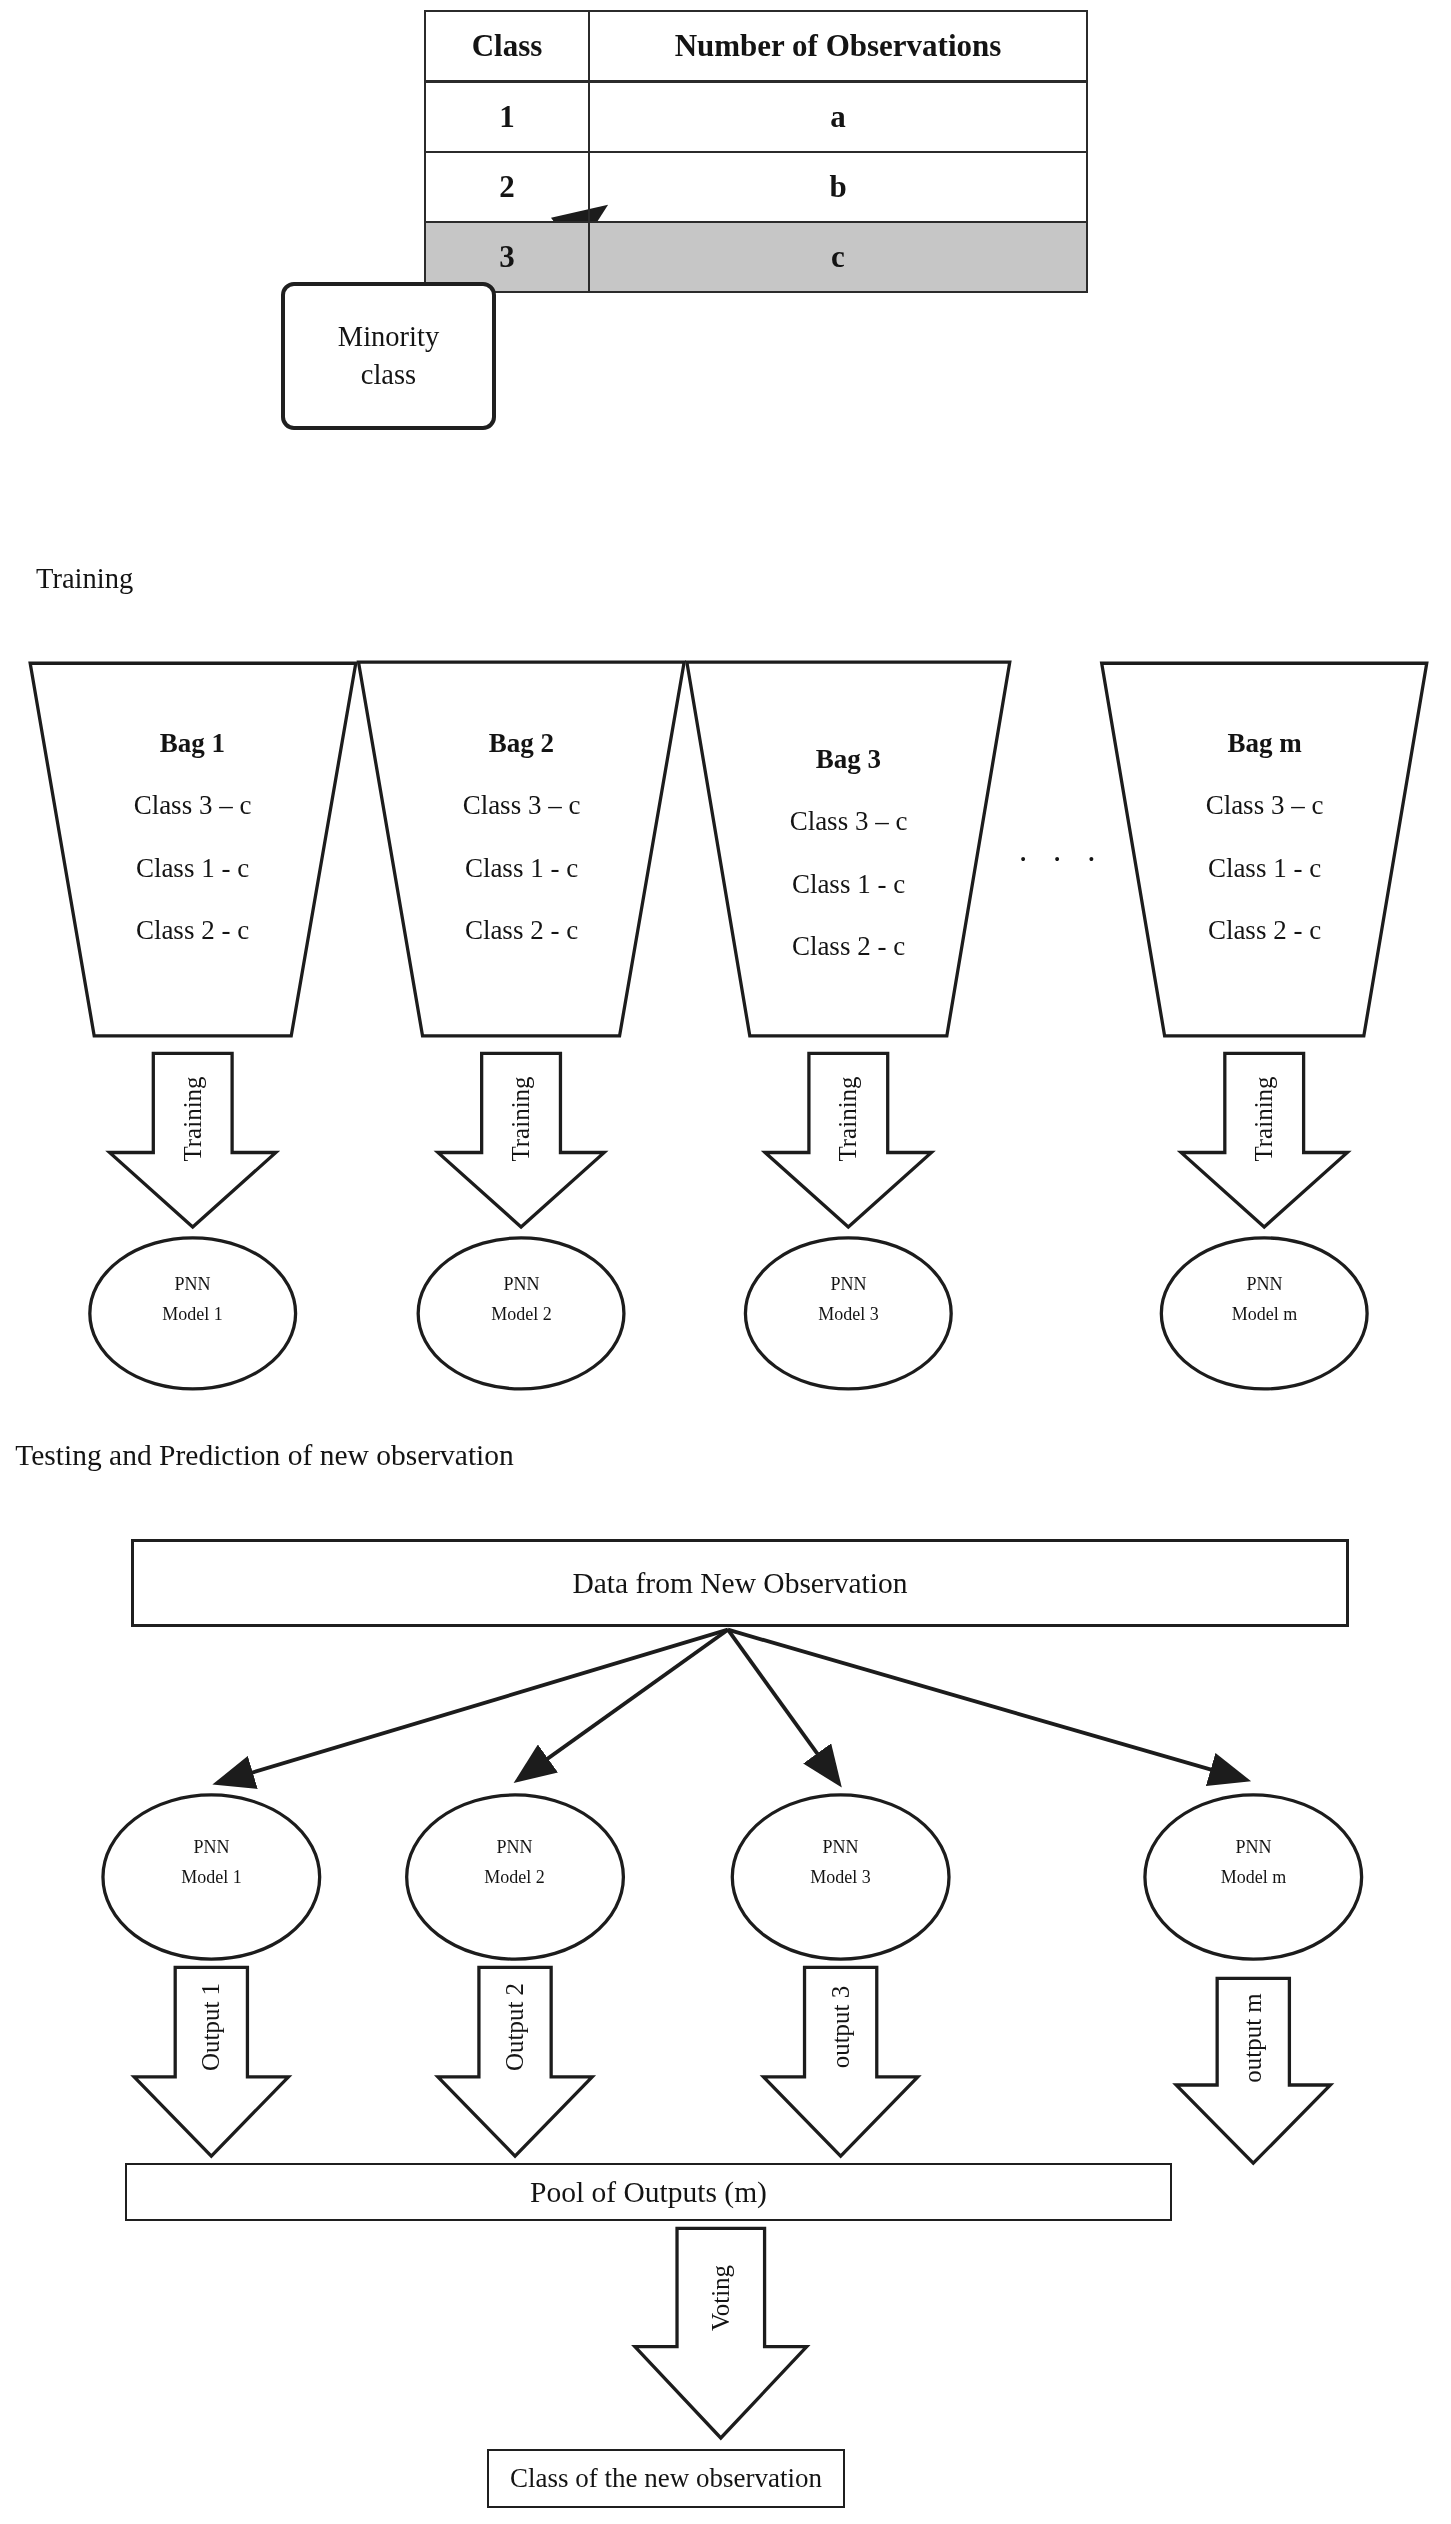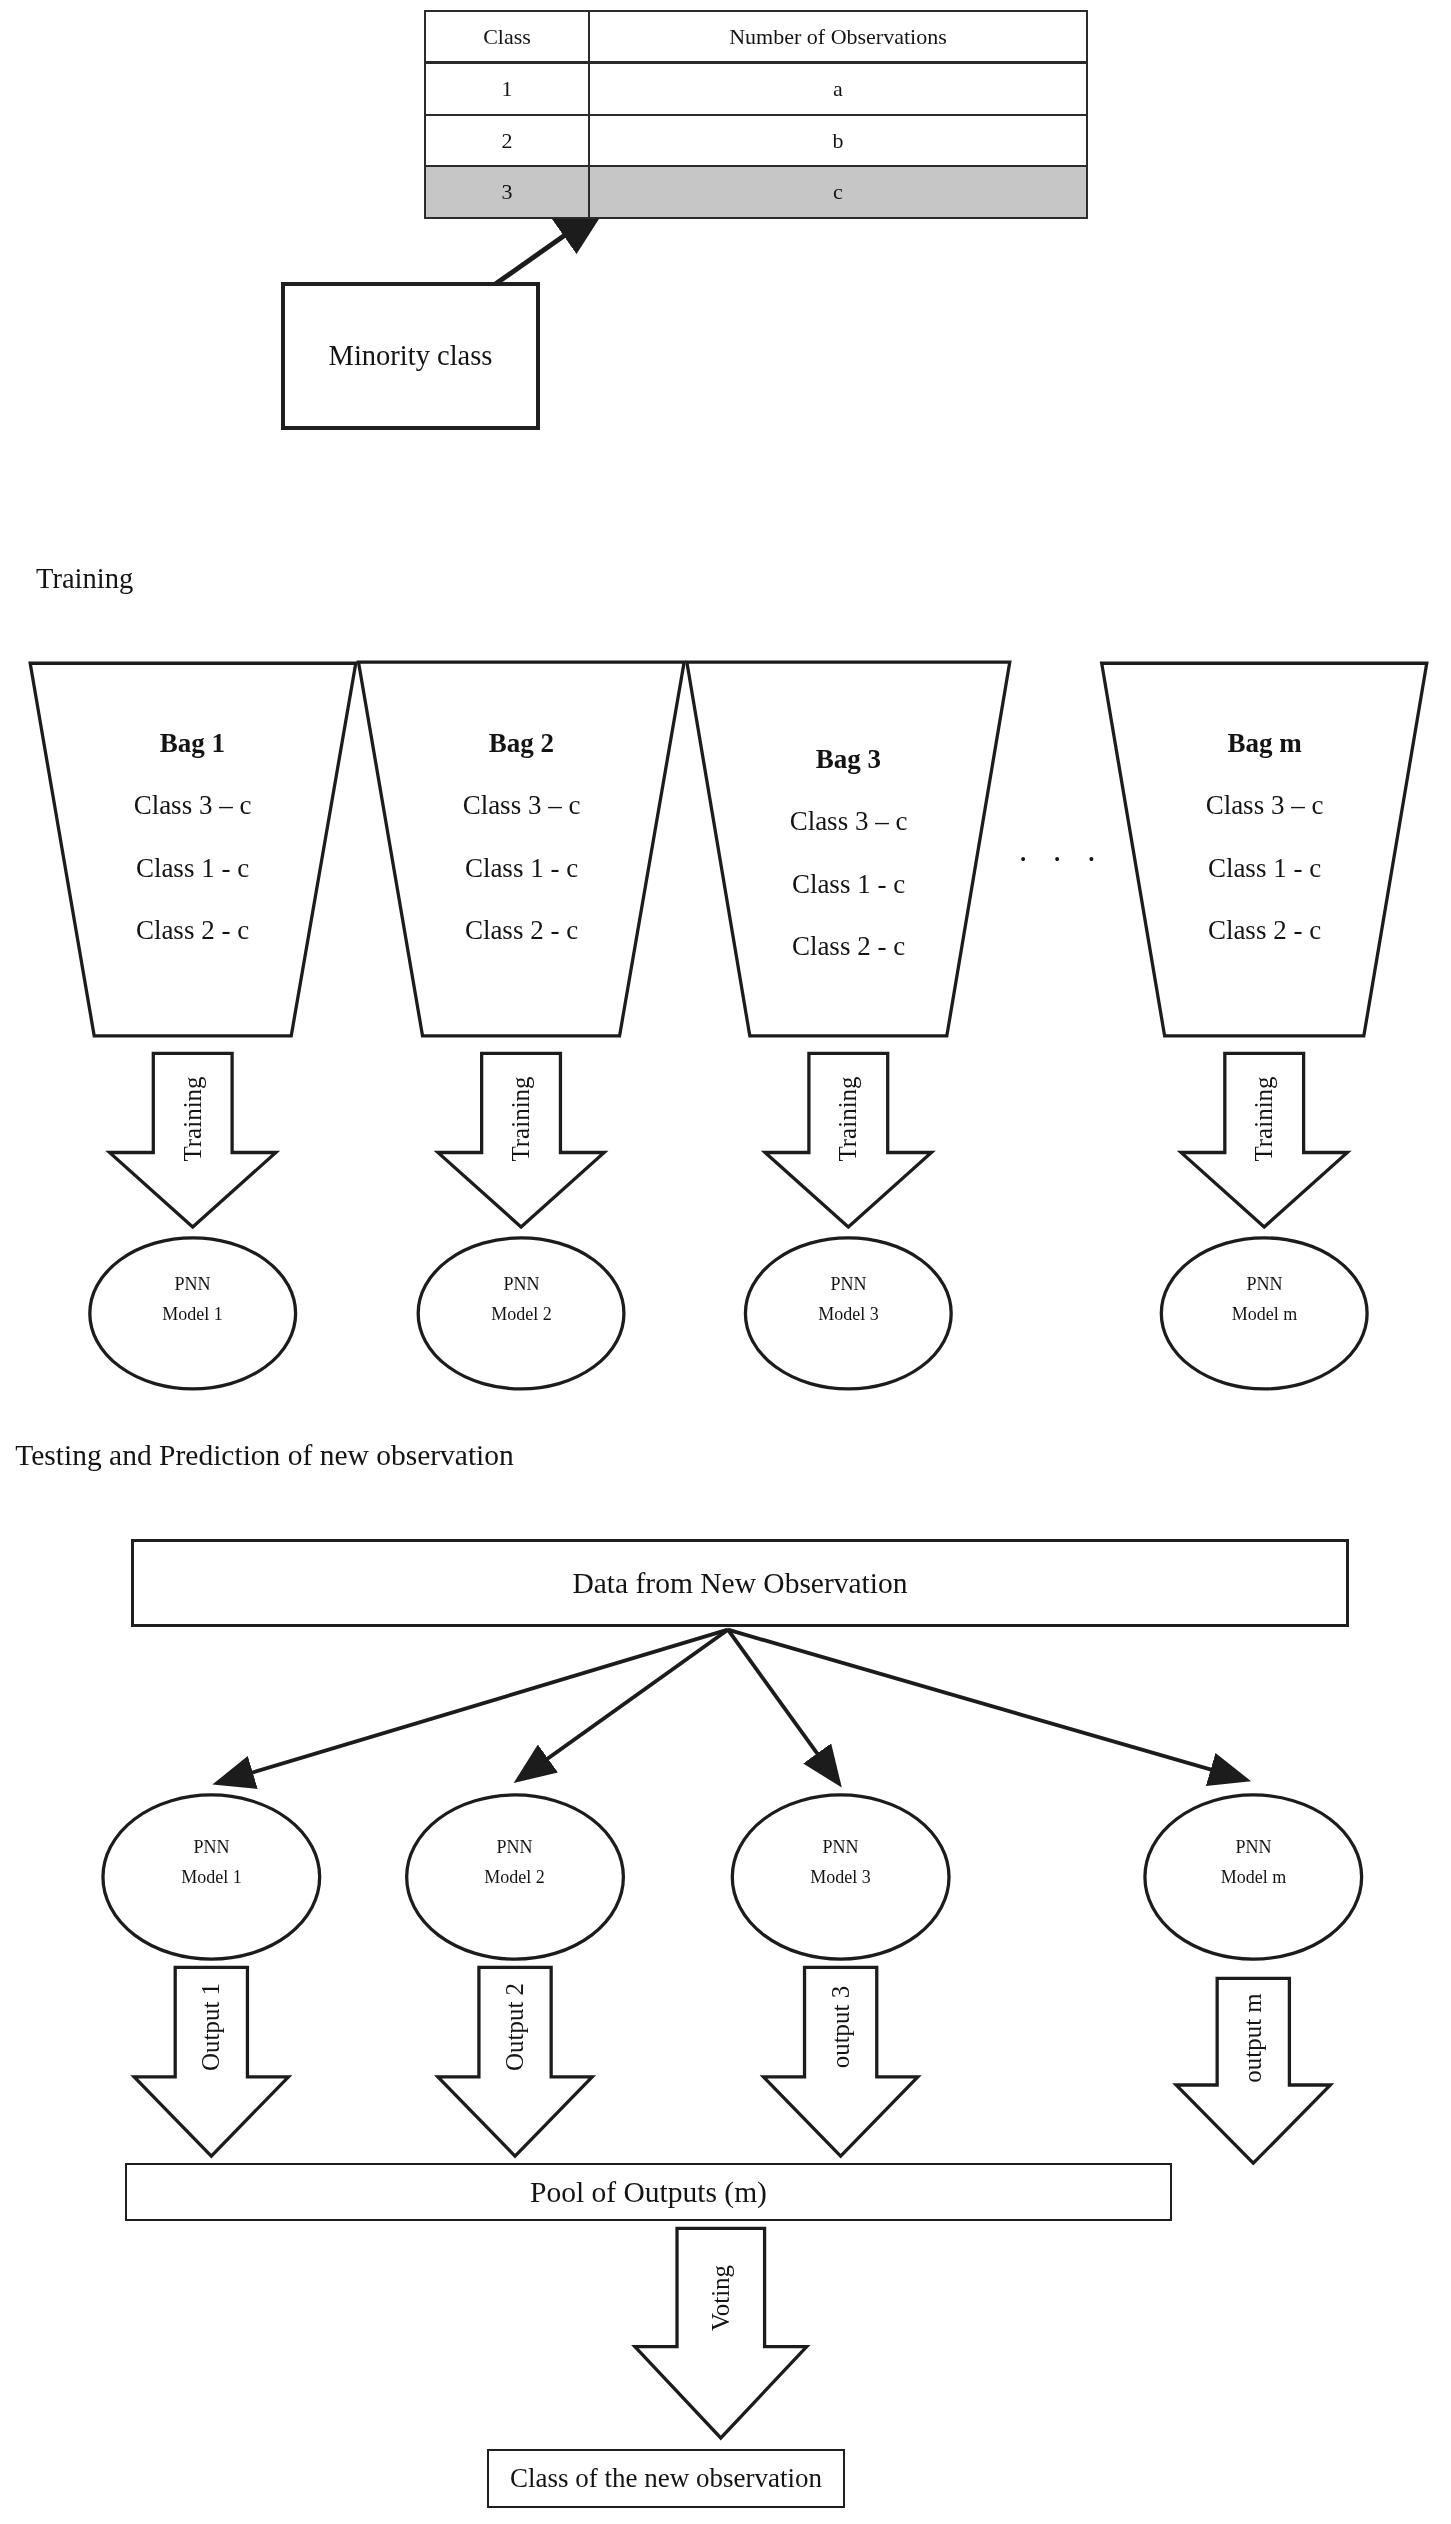--- a/index.html
+++ b/index.html
@@ -15,21 +15,21 @@
   svg.layer{position:absolute;left:0;top:0;width:1452px;height:2525px;}
 
   
   table.obs{
     position:absolute;left:424px;top:9.8px;width:664px;height:209px;
     border-collapse:collapse;table-layout:fixed;
   }
   table.obs td,table.obs th{
     border:2.2px solid #2b2b2b;
     text-align:center;vertical-align:middle;
-    font-size:22px;font-weight:normal;padding:8px;
+    font-size:31px;font-weight:bold;padding:16px;
   }
   table.obs th{border-bottom:3.3px solid #2b2b2b;}
   table.obs .c1{width:164px;}
   tr.hl td{background:#c6c6c6;}
 
   
   .box{
     position:absolute;background:#ffffff;border:3.3px solid #1f1f1f;
     display:flex;align-items:center;justify-content:center;
     text-align:center;font-size:28.5px;
@@ -119,21 +119,21 @@
       <td>2</td>
       <td>b</td>
     </tr>
     <tr class="hl">
       <td>3</td>
       <td>c</td>
     </tr>
   </tbody>
     </table>
 
-  <div class="box" style="left:281px;top:282px;width:259px;height:148px;border-width:4.4px;font-size:28.5px;line-height:1.35;padding:0 30px;">
+  <div class="box" style="left:281px;top:282px;width:215px;height:148px;border-width:4.4px;font-size:28.5px;line-height:1.35;padding:0 30px;border-radius:13px;">
     <span>Minority class</span>
   </div>
 
   <div class="seclabel" style="left:36px;top:563px;">Training</div>
   <div class="seclabel" style="left:15.3px;top:1439px;font-size:29.5px;">Testing and Prediction of new observation</div>
 
   <div class="dots" style="left:1019px;top:832px;">. . .</div>
 
   <div class="bagtext" style="left:50px;top:728px;height:235px;">
     <div class="bagtitle" style="top:0;">Bag 1</div>

